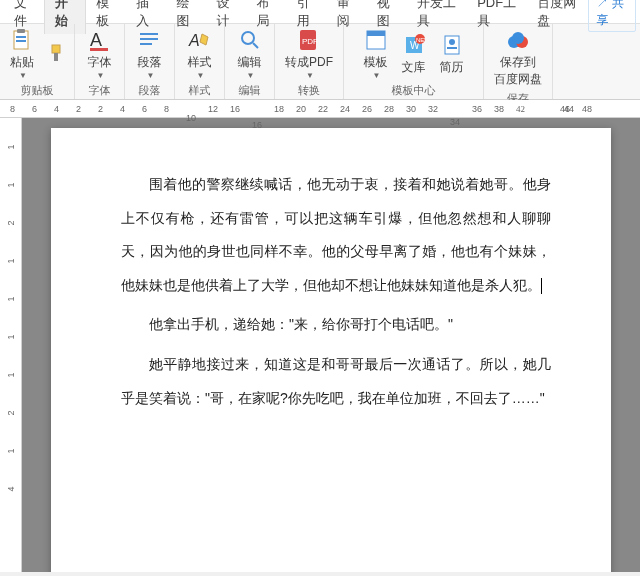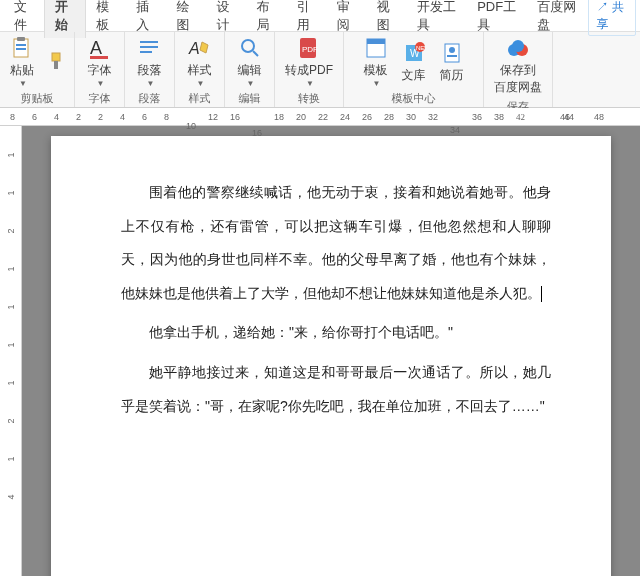--- a/index.html
+++ b/index.html
@@ -1,17 +1,17 @@
 <!DOCTYPE html>
 <html><head>
 <meta charset="utf-8">
 <style>
 *{margin:0;padding:0;box-sizing:border-box;font-family:"Microsoft YaHei",sans-serif}
 body{background:#f0f0f0;width:640px;height:576px;overflow:hidden;font-size:12px}
-.menubar{background:#fff;height:32px;display:flex;align-items:center;padding:0 4px;border-bottom:1px solid #e0e0e0}
+.menubar{background:#fff;height:24px;display:flex;align-items:center;padding:0 4px;border-bottom:1px solid #e0e0e0}
 .menu-item{padding:4px 10px;color:#444;cursor:pointer;font-size:13px}
 .menu-item.active{background:#f0f0f0;font-weight:600;border:1px solid #ddd;border-bottom:none}
 .share{margin-left:auto;color:#2b7cd3;font-size:12px;padding:2px 8px;border:1px solid #cfe4f6;border-radius:2px}
 .ribbon{background:#f7f7f7;height:76px;display:flex;border-bottom:1px solid #d0d0d0}
 .rgroup{display:flex;flex-direction:column;align-items:center;border-right:1px solid #e0e0e0;padding:2px 4px;min-width:50px;justify-content:space-between}
 .rtop{display:flex;flex:1;align-items:center;gap:2px}
 .rbtn{display:flex;flex-direction:column;align-items:center;padding:2px 6px;cursor:pointer;color:#444;font-size:12px}
 .rbtn .ic{width:24px;height:24px;display:flex;align-items:center;justify-content:center;margin-bottom:2px}
 .rlabel{font-size:11px;color:#666;padding:1px 0}
 .caret{font-size:8px;color:#666;margin-left:2px}
@@ -230,21 +230,21 @@
     <span style="left: 362px;">26</span>
     <span style="left: 384px;">28</span>
     <span style="left: 406px;">30</span>
     <span style="left: 428px;">32</span>
     <span style="left: 450px; margin-top: 27px;">34</span>
     <span style="left: 472px;">36</span>
     <span style="left: 494px;">38</span>
     <span style="left: 516px; font-family: Liberation Serif, serif;">42</span>
     <span style="left: 564px;">44</span>
     <span style="left: 560px;">46</span>
-    <span style="left: 594px; text-align: right;">48</span>
+    <span style="left: 582px; text-align: right;">48</span>
   </div>
 
 <div class="workspace">
   <div class="ruler-v">
       <span>1</span>
       <span>1</span>
       <span>2</span>
       <span>1</span>
       <span>1</span>
       <span>1</span>

